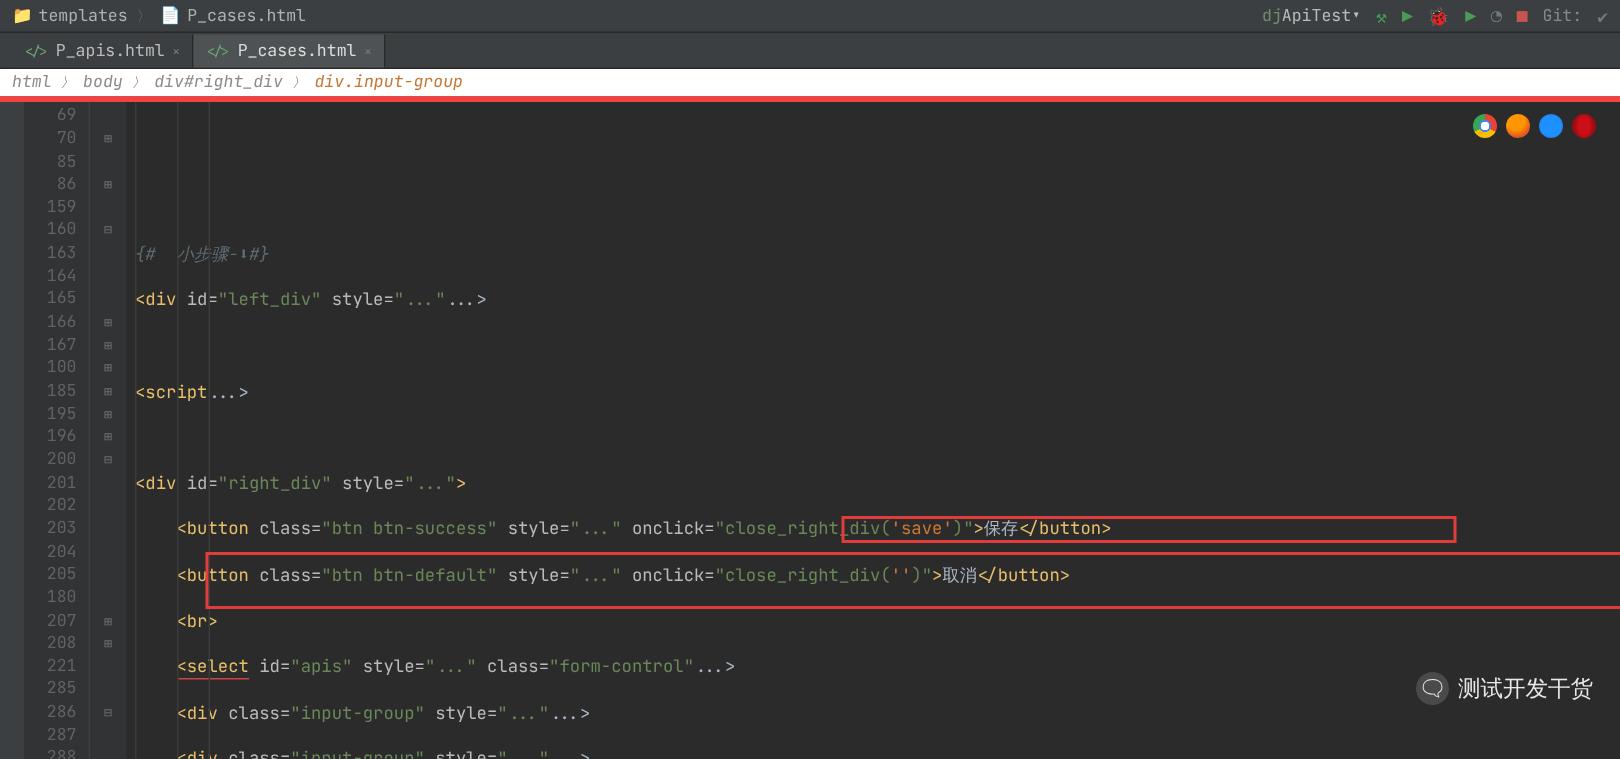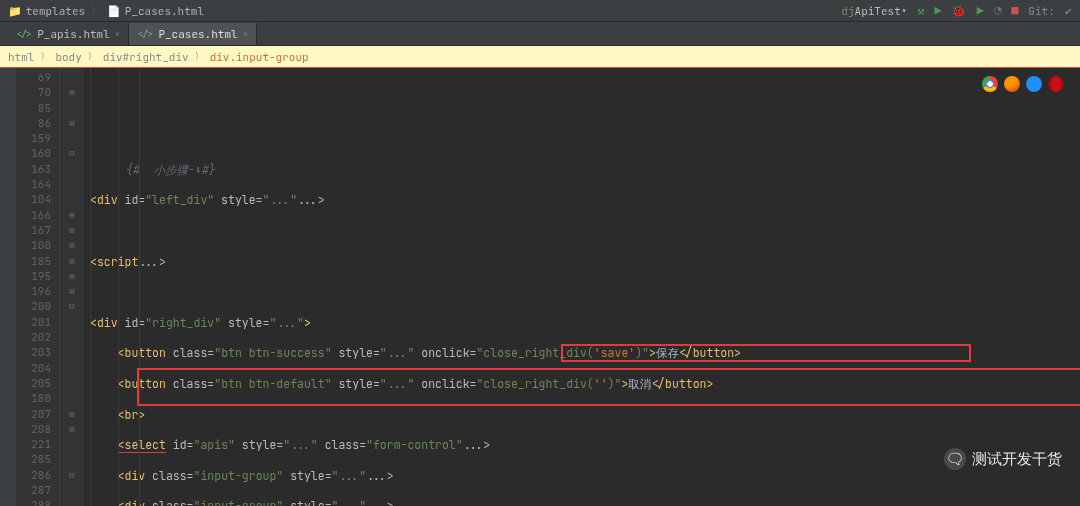--- a/index.html
+++ b/index.html
@@ -47,27 +47,28 @@
   align-items: center;
   gap: 5px;
   cursor: pointer;
 }
 .tab.active { background: #4e5254; color: #dcdcdc; }
 .tab.inactive { background: #3c3f41; }
 .html-ico { color: #6aab73; font-size: 9px; }
 .tab-close { color: #7a7a7a; font-size: 9px; }
 .breadcrumb {
   height: 22px;
-  background: #fef9c3;
+  background: #ffffff;
   display: flex;
   align-items: center;
   padding-left: 8px;
   gap: 6px;
   font-size: 11px;
-  border-bottom: 1px solid #ef4444;
+  border-bottom: 4px solid #ef4444;
+  font-style: italic;
 }
 .bc { color: #8a8a8a; }
 .bc.last { color: #c57633; }
 .bc-sep { color: #5a5a5a; font-size: 9px; }
 .editor {
   display: flex;
   height: calc(100% - 68px);
   position: relative;
 }
 .left-strip {
@@ -104,21 +105,21 @@
 .cl { height: 15.3px; }
 .indent-guide {
   position: absolute;
   top: 0; bottom: 0;
   width: 1px;
   background: #3b3b3b;
 }
 .tag { color: #e8bf6a; }
 .attr { color: #bababa; }
 .val { color: #6a8759; }
-.cmt { color: #5e6a71; font-style: italic; margin-left: 36px; }
+.cmt { color: #5e6a71; font-style: italic; }
 .kw { color: #cc7832; text-align: center; }
 .txt { color: #a9b7c6; }
 .redbox {
   position: absolute;
   border: 2px solid #e13c3c;
   pointer-events: none;
 }
 .redbox1 { left: 477px; top: 276px; width: 410px; height: 18px; }
 .redbox2 { left: 53px; top: 300px; width: 1001px; height: 38px; }
 .watermark {
@@ -205,21 +206,21 @@
   <div class="left-strip"></div>
   <div class="gutter">
     <div class="ln">69</div>
       <div class="ln">70</div>
       <div class="ln">85</div>
       <div class="ln">86</div>
       <div class="ln">159</div>
       <div class="ln">160</div>
       <div class="ln">163</div>
       <div class="ln">164</div>
-      <div class="ln">104</div>
+      <div class="ln">165</div>
       <div class="ln">166</div>
       <div class="ln">167</div>
       <div class="ln">100</div>
       <div class="ln">185</div>
       <div class="ln">195</div>
       <div class="ln">196</div>
       <div class="ln">200</div>
       <div class="ln">201</div>
       <div class="ln">202</div>
       <div class="ln">203</div>

